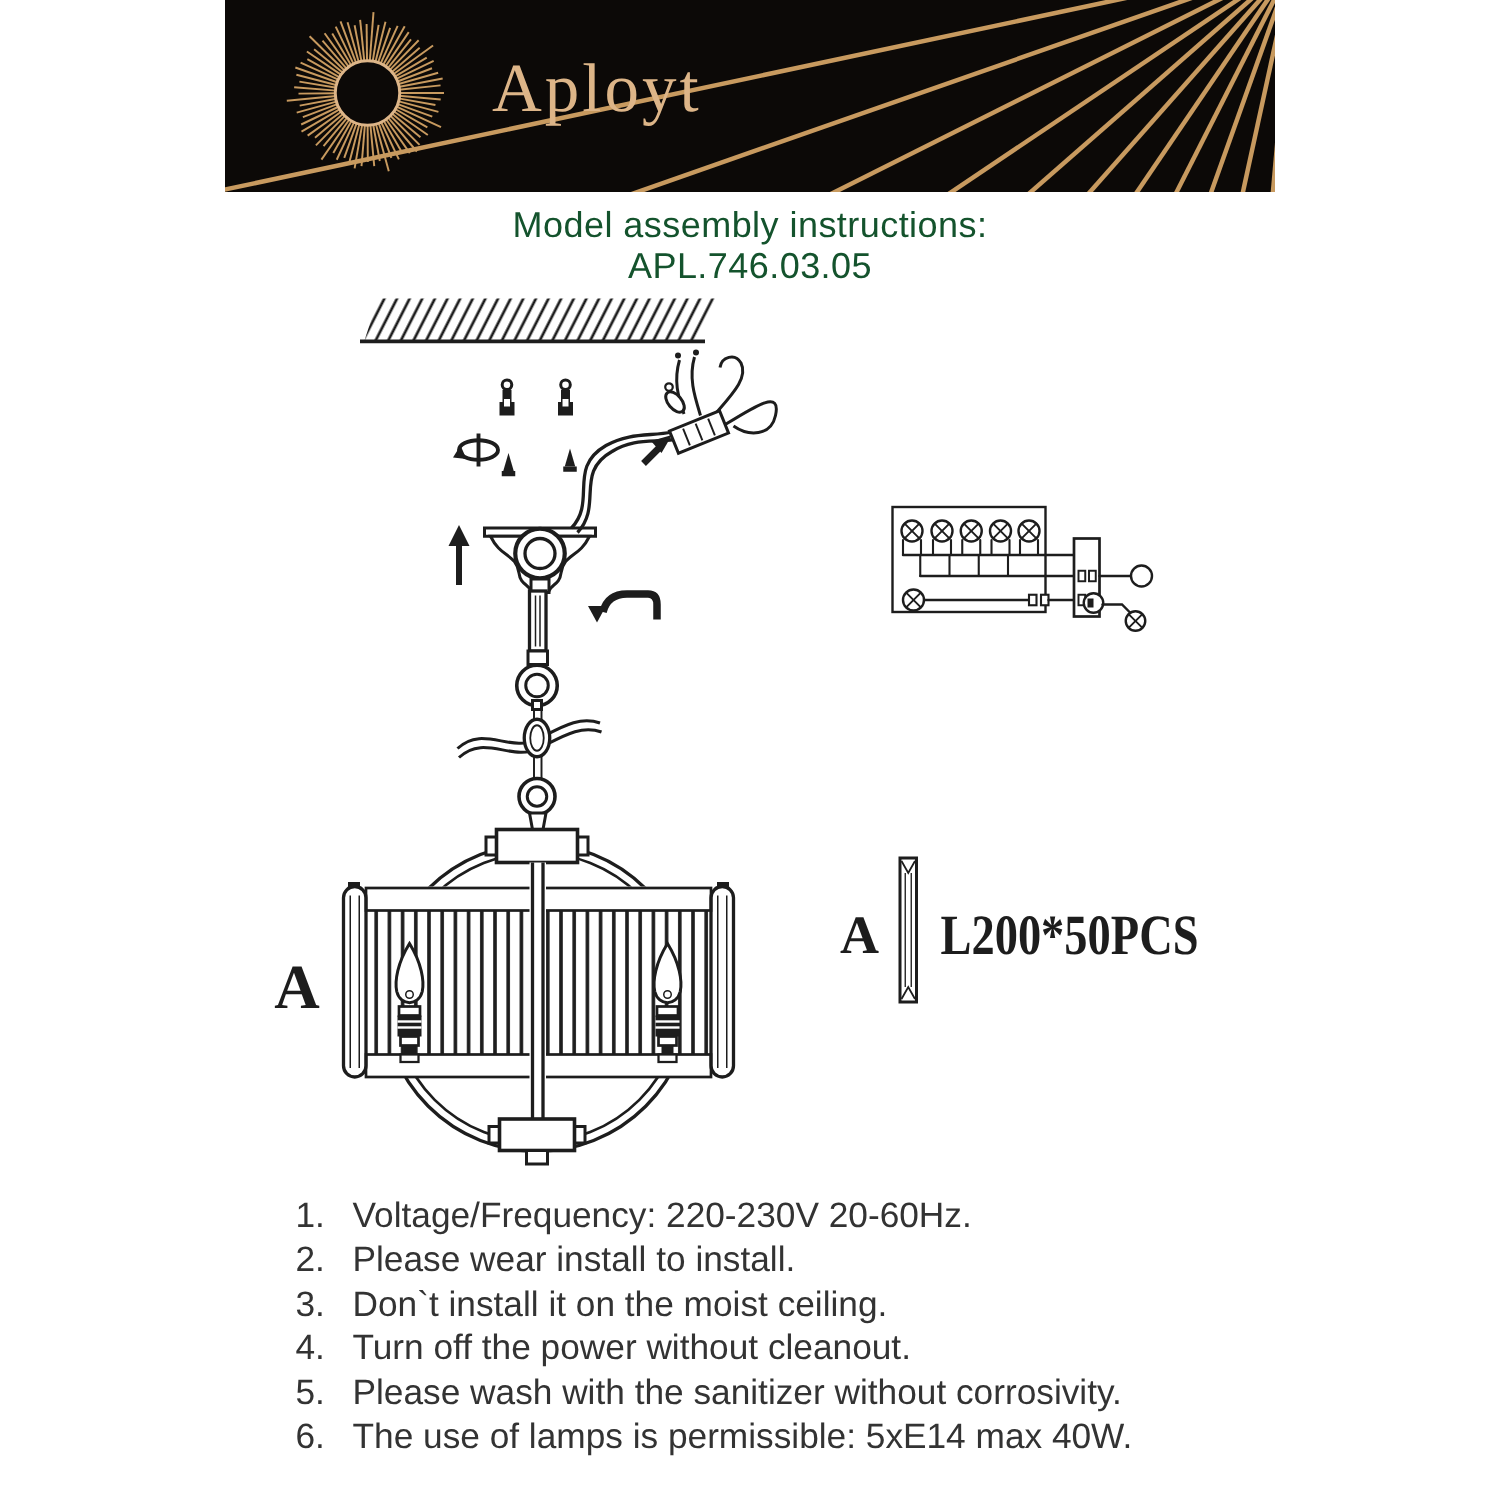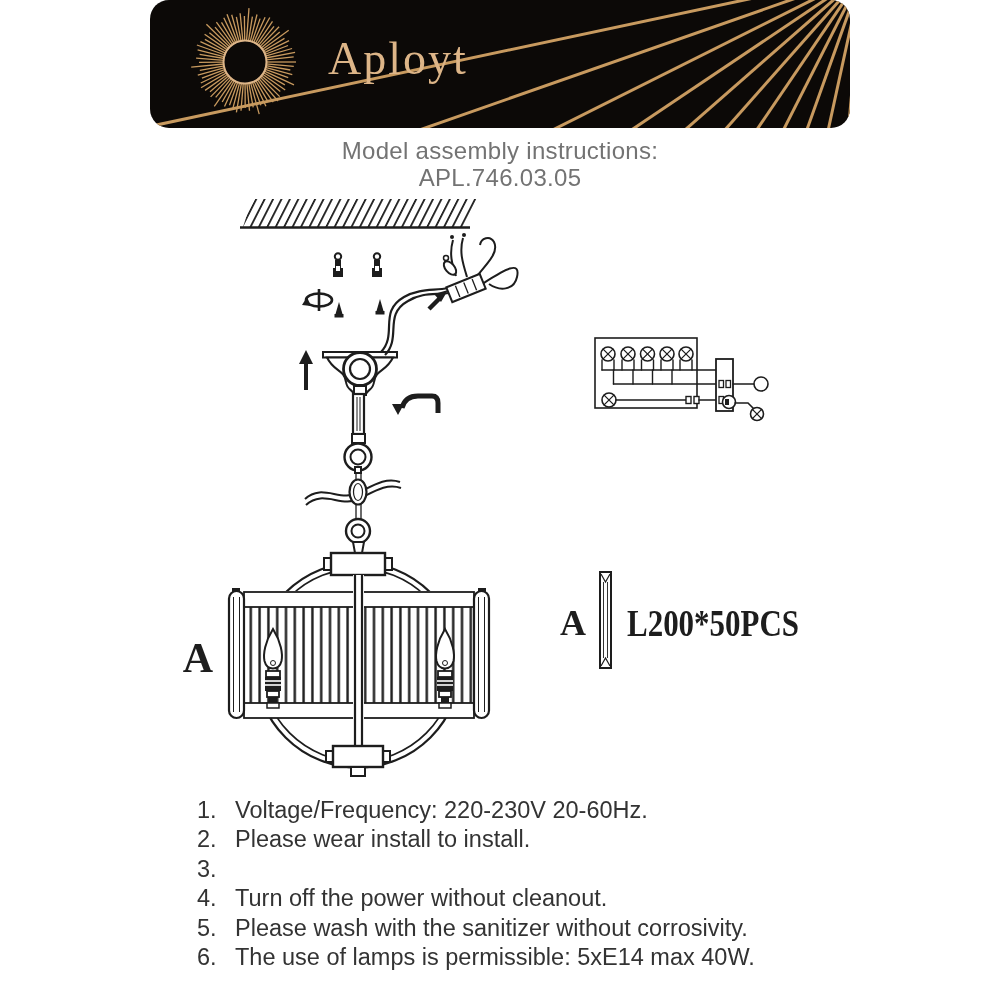--- a/index.html
+++ b/index.html
@@ -3,26 +3,26 @@
 <meta charset="utf-8">
 <style>
   :root{
     --banner_bg:#0c0907; --gold:#c89a5f; --gold_light:#ddb588;
     --ink:#1d1d1d; --text:#333333;
   }
   html,body{margin:0;padding:0;background:#ffffff;}
   .page{position:relative;width:1000px;height:1000px;background:#fff;overflow:hidden;
         font-family:"Liberation Sans",sans-serif;}
   .banner{position:absolute;left:150px;top:0;width:700px;height:128px;
-          background:var(--banner_bg);overflow:hidden;border-radius:19px;}
+          background:var(--banner_bg);overflow:hidden;}
   .banner-art{position:absolute;left:0;top:0;width:700px;height:128px;}
   .brand{position:absolute;left:178px;top:32px;font-family:"Liberation Serif",serif;
          font-size:46px;font-weight:400;letter-spacing:2px;color:var(--gold_light);}
   .titleblock{position:absolute;left:0;top:137px;width:1000px;text-align:center;
-              color:#737373;font-size:24px;line-height:27px;letter-spacing:0.3px;}
+              color:#14532d;font-size:24px;line-height:27px;letter-spacing:0.3px;}
   .diagram{position:absolute;left:0;top:0;width:1000px;height:1000px;pointer-events:none;}
   .ln{stroke:var(--ink);fill:none;}
   .lnw{stroke:var(--ink);fill:#fff;}
   .blk{fill:var(--ink);stroke:none;}
   .pat-line{stroke:var(--ink);}
   .serif{font-family:"Liberation Serif",serif;font-weight:bold;fill:var(--ink);}
   .instructions{position:absolute;left:197px;top:796px;width:680px;color:var(--text);
                 font-size:23.5px;line-height:29.4px;}
   .irow{display:flex;}
   .inum{flex:0 0 38px;}
@@ -368,20 +368,21 @@
     <div class="irow">
       <span class="inum">1.</span>
       <span>Voltage/Frequency: 220-230V 20-60Hz.</span>
     </div>
     <div class="irow">
       <span class="inum">2.</span>
       <span>Please wear install to install.</span>
     </div>
     <div class="irow">
       <span class="inum">3.</span>
+      <span>Don`t install it on the moist ceiling.</span>
     </div>
     <div class="irow">
       <span class="inum">4.</span>
       <span>Turn off the power without cleanout.</span>
     </div>
     <div class="irow">
       <span class="inum">5.</span>
       <span>Please wash with the sanitizer without corrosivity.</span>
     </div>
     <div class="irow">

